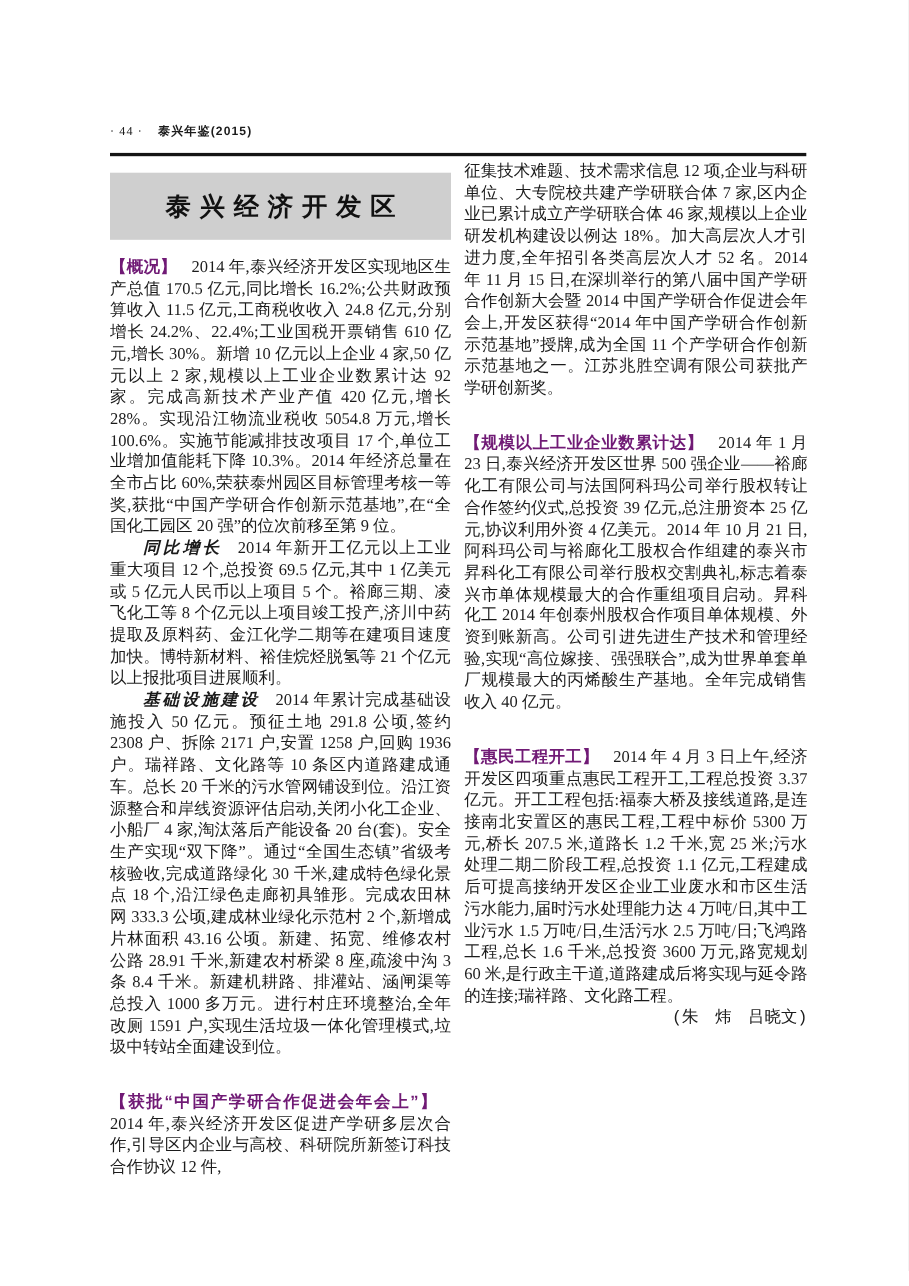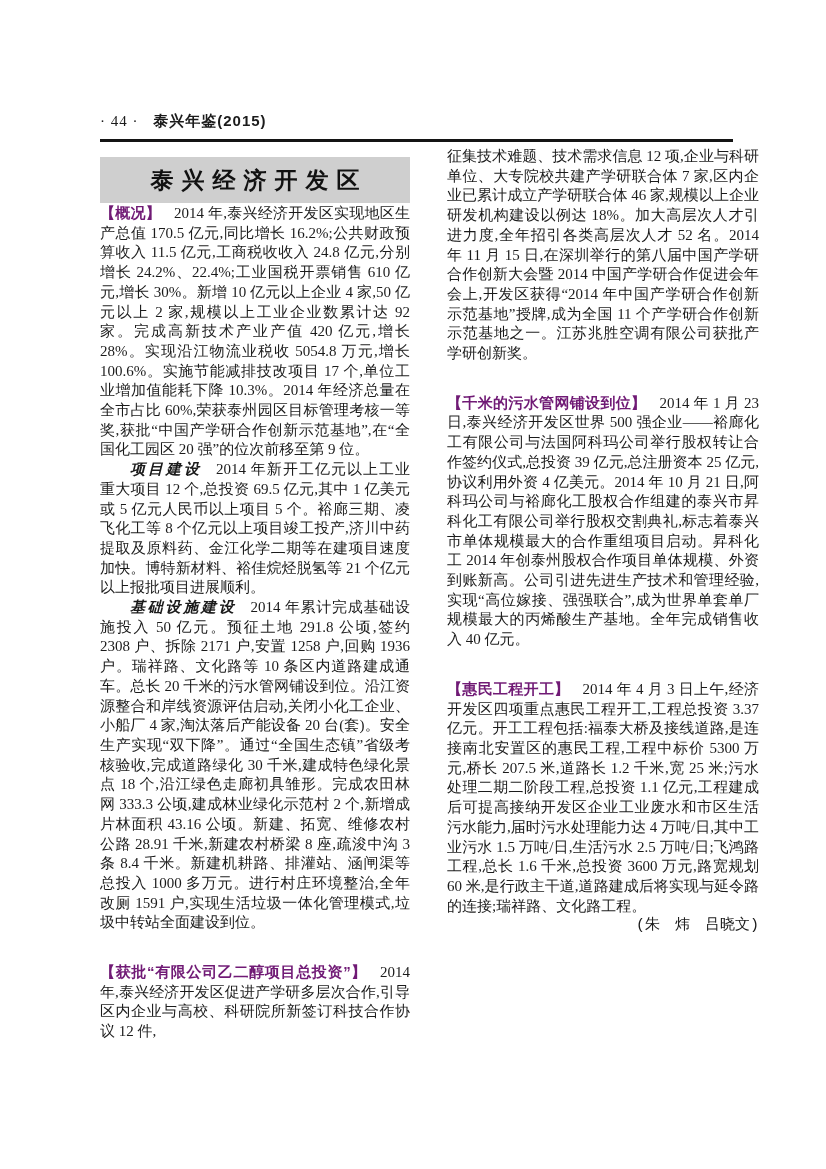--- a/index.html
+++ b/index.html
@@ -4,35 +4,35 @@
 <style>
   html,body { margin:0; padding:0; background:#e8e8e8; }
   .page {
     position:relative; width:826px; height:1169px; margin:0 auto;
     background:#ffffff; overflow:hidden; color:#1b1b1b;
     font-family:"Liberation Serif","DejaVu Serif",serif;
   }
   
   .running-header {
     position:absolute; left:100px; top:112px; width:633px;
-    font-size:15px; letter-spacing:1px; white-space:nowrap;
+    font-size:11px; letter-spacing:1px; white-space:nowrap;
   }
   .running-header .page-marker { font-family:"Liberation Serif","DejaVu Serif",serif; margin-right:10px; }
   .running-header .book-title { font-family:"Liberation Sans","DejaVu Sans",sans-serif; font-weight:600; }
   .header-rule {
     position:absolute; left:100px; top:139px; width:633px; height:2.5px;
     background:#141414;
   }
   
   .col { position:absolute; top:147px; }
   .col-left  { left:100px; width:310px; top:157px; }
-  .col-right { left:422px; width:312px; top:147px;margin-left:25px; }
+  .col-right { left:422px; width:312px; top:147px; }
   
   .title-box {
-    background:#cfcfcf; height:46px; 
+    background:#cfcfcf; height:61px; margin-bottom:15px;
     display:flex; align-items:center; justify-content:center;
   }
   .title-box .title-text {
     font-family:"Liberation Sans","DejaVu Sans",sans-serif;
     font-weight:700; font-size:23px; letter-spacing:8px; text-indent:8px;
     color:#111;
   }
   
   .para {
     margin:0; font-size:15px; line-height:19.7px;
@@ -64,32 +64,32 @@
 
   <div class="col col-left">
 
     <div class="title-box">
       <span class="title-text">泰兴经济开发区</span>
     </div>
 
     <p class="para entry"><span class="h-bracket">【概况】</span><span>2014 年,泰兴经济开发区实现地区生产总值 170.5 亿元,同比增长 16.2%;公共财政预算收入 11.5 亿元,工商税收收入 24.8 亿元,分别增长 24.2%、22.4%;工业国税开票销售 610 亿元,增长 30%。新增 10 亿元以上企业 4 家,50 亿元以上 2 家,规模以上工业企业数累计达 92 家。完成高新技术产业产值 420 亿元,增长 28%。实现沿江物流业税收 5054.8 万元,增长 100.6%。实施节能减排技改项目 17 个,单位工业增加值能耗下降 10.3%。2014 年经济总量在全市占比 60%,荣获泰州园区目标管理考核一等奖,获批“中国产学研合作创新示范基地”,在“全国化工园区 20 强”的位次前移至第 9 位。</span></p>
 
 
-    <p class="para sub"><span class="h-sub">项目建设</span><span>2014 年新开工亿元以上工业重大项目 12 个,总投资 69.5 亿元,其中 1 亿美元或 5 亿元人民币以上项目 5 个。裕廊三期、凌飞化工等 8 个亿元以上项目竣工投产,济川中药提取及原料药、金江化学二期等在建项目速度加快。博特新材料、裕佳烷烃脱氢等 21 个亿元以上报批项目进展顺利。</span></p>
+    <p class="para sub"><span class="h-sub">同比增长</span><span>2014 年新开工亿元以上工业重大项目 12 个,总投资 69.5 亿元,其中 1 亿美元或 5 亿元人民币以上项目 5 个。裕廊三期、凌飞化工等 8 个亿元以上项目竣工投产,济川中药提取及原料药、金江化学二期等在建项目速度加快。博特新材料、裕佳烷烃脱氢等 21 个亿元以上报批项目进展顺利。</span></p>
 
     <p class="para sub"><span class="h-sub">基础设施建设</span><span>2014 年累计完成基础设施投入 50 亿元。预征土地 291.8 公顷,签约 2308 户、拆除 2171 户,安置 1258 户,回购 1936 户。瑞祥路、文化路等 10 条区内道路建成通车。总长 20 千米的污水管网铺设到位。沿江资源整合和岸线资源评估启动,关闭小化工企业、小船厂 4 家,淘汰落后产能设备 20 台(套)。安全生产实现“双下降”。通过“全国生态镇”省级考核验收,完成道路绿化 30 千米,建成特色绿化景点 18 个,沿江绿色走廊初具雏形。完成农田林网 333.3 公顷,建成林业绿化示范村 2 个,新增成片林面积 43.16 公顷。新建、拓宽、维修农村公路 28.91 千米,新建农村桥梁 8 座,疏浚中沟 3 条 8.4 千米。新建机耕路、排灌站、涵闸渠等总投入 1000 多万元。进行村庄环境整治,全年改厕 1591 户,实现生活垃圾一体化管理模式,垃圾中转站全面建设到位。</span></p>
 
-    <p class="para entry"><span class="h-bracket">【获批“有限公司乙二醇项目总投资”】</span><span>2014 年,泰兴经济开发区促进产学研多层次合作,引导区内企业与高校、科研院所新签订科技合作协议 12 件,</span></p>
+    <p class="para entry"><span class="h-bracket">【获批“中国产学研合作促进会年会上”】</span><span>2014 年,泰兴经济开发区促进产学研多层次合作,引导区内企业与高校、科研院所新签订科技合作协议 12 件,</span></p>
 
   </div>
 
   <div class="col col-right">
 
     <p class="para cont"><span>征集技术难题、技术需求信息 12 项,企业与科研单位、大专院校共建产学研联合体 7 家,区内企业已累计成立产学研联合体 46 家,规模以上企业研发机构建设以例达 18%。加大高层次人才引进力度,全年招引各类高层次人才 52 名。2014 年 11 月 15 日,在深圳举行的第八届中国产学研合作创新大会暨 2014 中国产学研合作促进会年会上,开发区获得“2014 年中国产学研合作创新示范基地”授牌,成为全国 11 个产学研合作创新示范基地之一。江苏兆胜空调有限公司获批产学研创新奖。</span></p>
 
 
-    <p class="para entry"><span class="h-bracket">【千米的污水管网铺设到位】</span><span>2014 年 1 月 23 日,泰兴经济开发区世界 500 强企业——裕廊化工有限公司与法国阿科玛公司举行股权转让合作签约仪式,总投资 39 亿元,总注册资本 25 亿元,协议利用外资 4 亿美元。2014 年 10 月 21 日,阿科玛公司与裕廊化工股权合作组建的泰兴市昇科化工有限公司举行股权交割典礼,标志着泰兴市单体规模最大的合作重组项目启动。昇科化工 2014 年创泰州股权合作项目单体规模、外资到账新高。公司引进先进生产技术和管理经验,实现“高位嫁接、强强联合”,成为世界单套单厂规模最大的丙烯酸生产基地。全年完成销售收入 40 亿元。</span></p>
+    <p class="para entry"><span class="h-bracket">【规模以上工业企业数累计达】</span><span>2014 年 1 月 23 日,泰兴经济开发区世界 500 强企业——裕廊化工有限公司与法国阿科玛公司举行股权转让合作签约仪式,总投资 39 亿元,总注册资本 25 亿元,协议利用外资 4 亿美元。2014 年 10 月 21 日,阿科玛公司与裕廊化工股权合作组建的泰兴市昇科化工有限公司举行股权交割典礼,标志着泰兴市单体规模最大的合作重组项目启动。昇科化工 2014 年创泰州股权合作项目单体规模、外资到账新高。公司引进先进生产技术和管理经验,实现“高位嫁接、强强联合”,成为世界单套单厂规模最大的丙烯酸生产基地。全年完成销售收入 40 亿元。</span></p>
 
     <p class="para entry"><span class="h-bracket">【惠民工程开工】</span><span>2014 年 4 月 3 日上午,经济开发区四项重点惠民工程开工,工程总投资 3.37 亿元。开工工程包括:福泰大桥及接线道路,是连接南北安置区的惠民工程,工程中标价 5300 万元,桥长 207.5 米,道路长 1.2 千米,宽 25 米;污水处理二期二阶段工程,总投资 1.1 亿元,工程建成后可提高接纳开发区企业工业废水和市区生活污水能力,届时污水处理能力达 4 万吨/日,其中工业污水 1.5 万吨/日,生活污水 2.5 万吨/日;飞鸿路工程,总长 1.6 千米,总投资 3600 万元,路宽规划 60 米,是行政主干道,道路建成后将实现与延令路的连接;瑞祥路、文化路工程。</span><span class="signature">(朱　炜　吕晓文)</span></p>
 
   </div>
 
 </div>
 
 </body></html>

